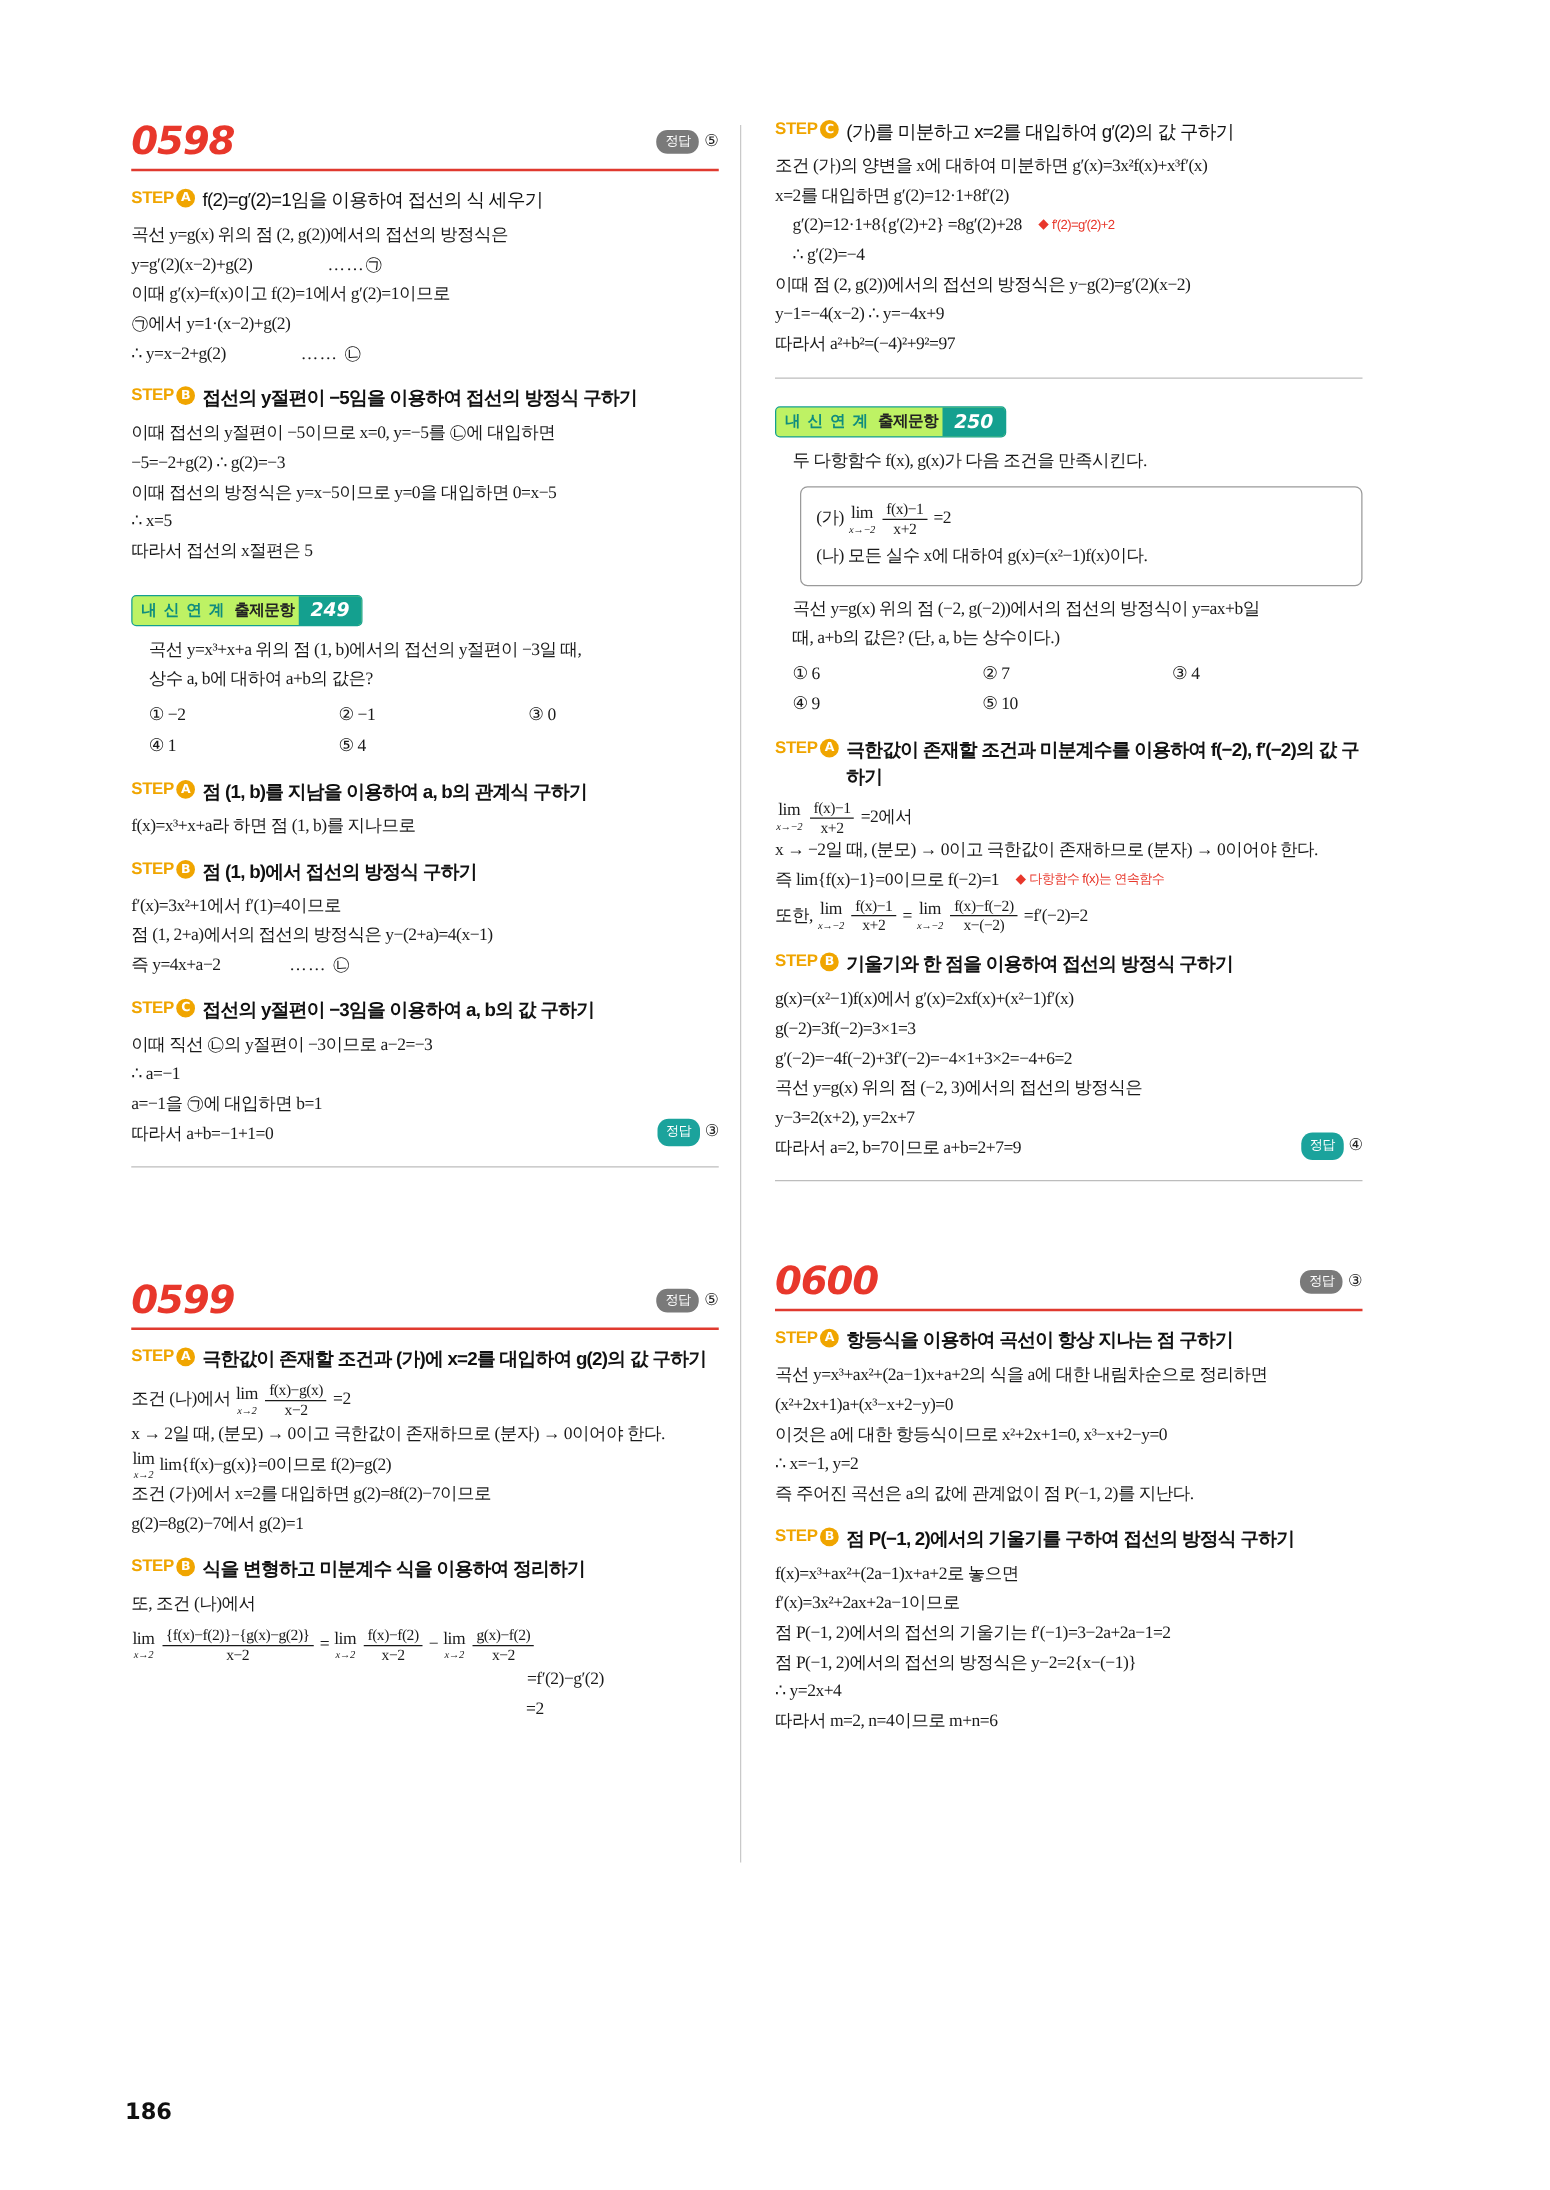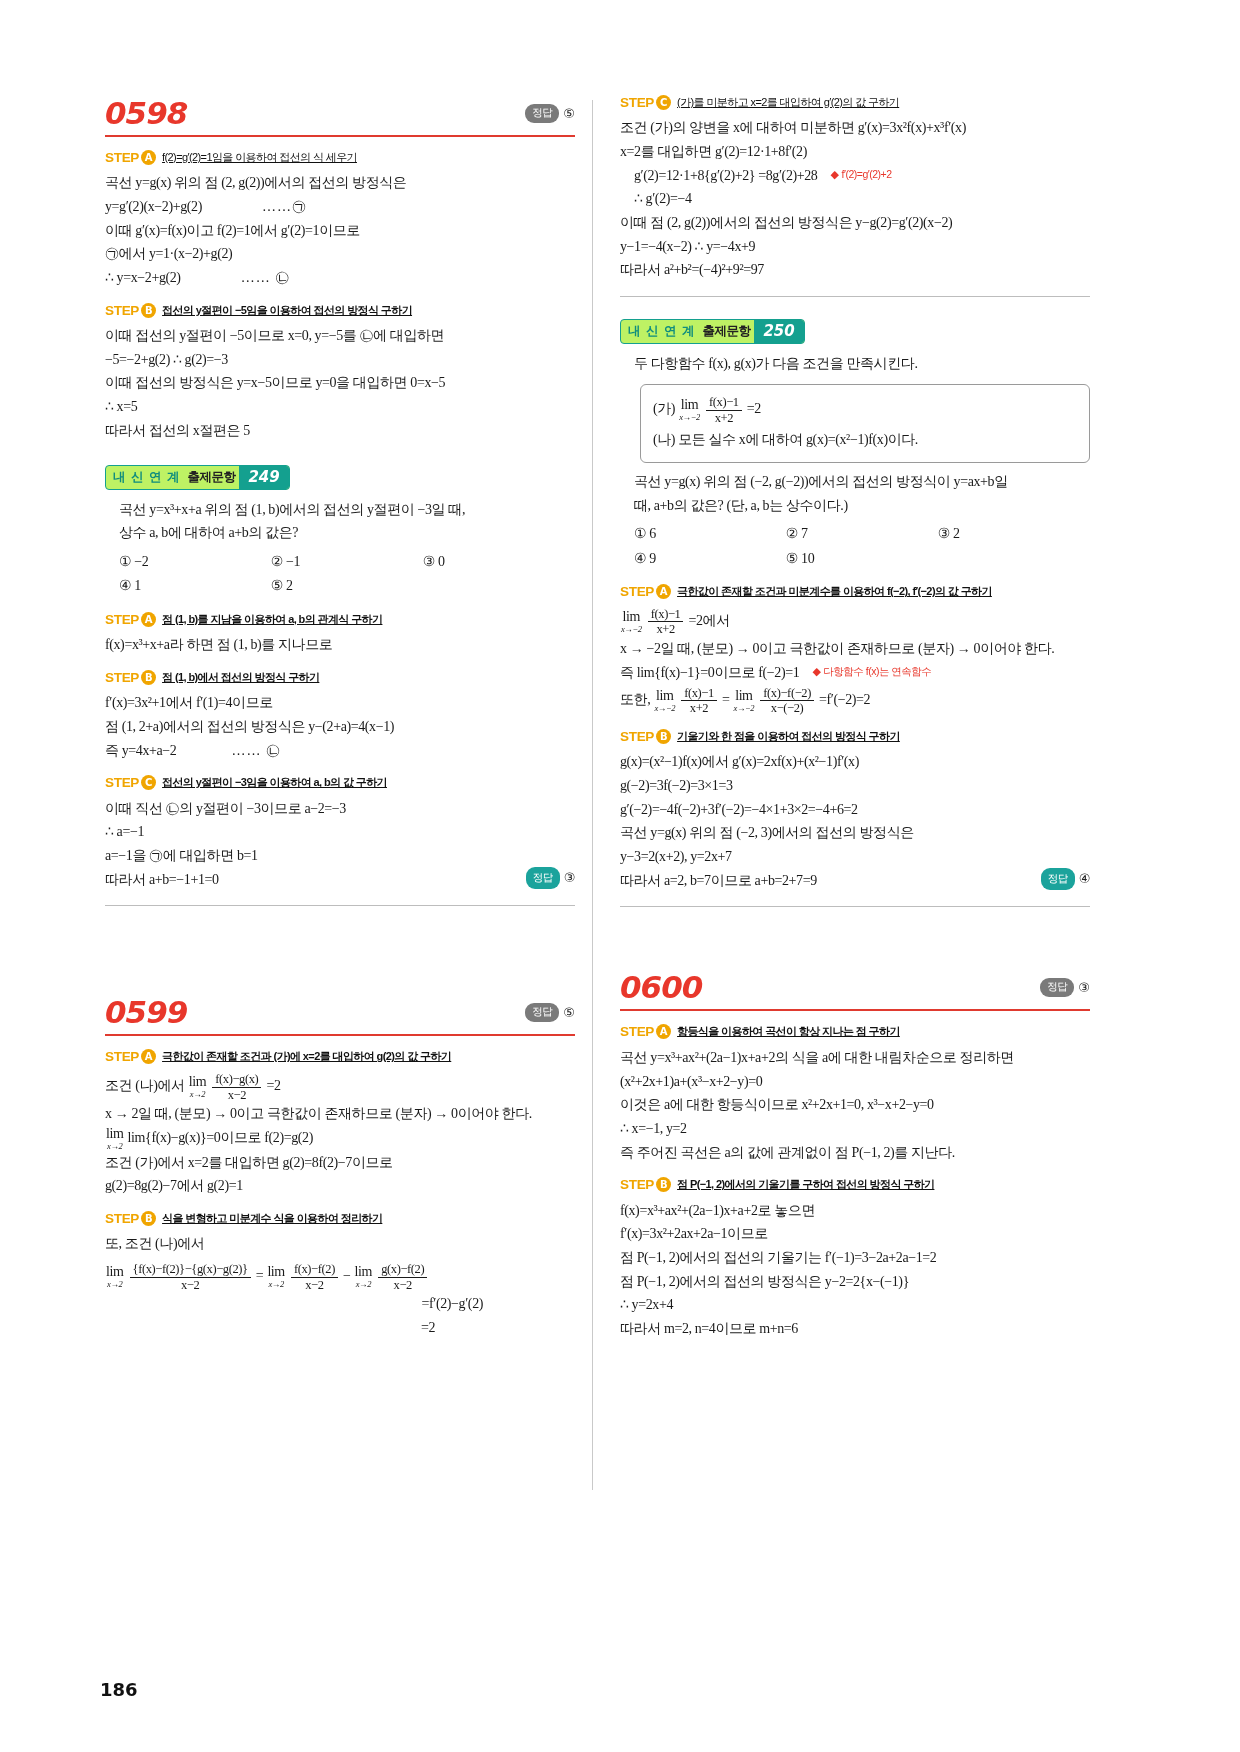--- a/index.html
+++ b/index.html
@@ -98,25 +98,24 @@
     font-size: 10px;
     text-align: center;
     font-family: "DejaVu Sans", sans-serif;
     font-weight: bold;
     margin-left: 2px;
     vertical-align: 1px;
   }
   .step-title {
     font-family: "Liberation Sans", sans-serif;
     font-weight: bold;
-    font-size: 11px;
+    font-size: 15px;
     color: #111;
     letter-spacing: -0.6px;
     line-height: 1.4;
-    text-decoration: underline;
   }
   .step-title.thin { font-weight: normal; }
 
   .line {
     font-size: 14px;
     line-height: 1.62;
     letter-spacing: -0.4px;
     margin: 1px 0;
     white-space: nowrap;
   }
@@ -279,21 +278,21 @@
         <span class="num">249</span>
       </div>
       <div class="naesin-body">
         <div class="line wrap">곡선 y=x³+x+a 위의 점 (1, b)에서의 접선의 y절편이 −3일 때,</div>
         <div class="line wrap">상수 a, b에 대하여 a+b의 값은?</div>
         <div class="choices">
           <div class="ch">① −2</div>
           <div class="ch">② −1</div>
           <div class="ch">③ 0</div>
           <div class="ch">④  1</div>
-          <div class="ch">⑤  2</div>
+          <div class="ch">⑤  4</div>
         </div>
       </div>
 
       <div class="step">
         <span class="step-tag"><span>STEP</span><span class="step-badge">A</span></span>
         <span class="step-title">점 (1, b)를 지남을 이용하여 a, b의 관계식 구하기</span>
       </div>
       <div class="line">f(x)=x³+x+a라 하면 점 (1, b)를 지나므로</div>
 
       <div class="step">
@@ -408,21 +407,21 @@
             <span class="frac"><span class="num">f(x)−1</span><span class="den">x+2</span></span>
             =2
           </div>
           <div class="line" style="margin-top:4px">(나) 모든 실수 x에 대하여 g(x)=(x²−1)f(x)이다.</div>
         </div>
         <div class="line wrap">곡선 y=g(x) 위의 점 (−2, g(−2))에서의 접선의 방정식이 y=ax+b일</div>
         <div class="line wrap">때, a+b의 값은? (단, a, b는 상수이다.)</div>
         <div class="choices">
           <div class="ch">① 6</div>
           <div class="ch">② 7</div>
-          <div class="ch">③ 2</div>
+          <div class="ch">③ 4</div>
           <div class="ch">④ 9</div>
           <div class="ch">⑤ 10</div>
         </div>
       </div>
 
       <div class="step">
         <span class="step-tag"><span>STEP</span><span class="step-badge">A</span></span>
         <span class="step-title">극한값이 존재할 조건과 미분계수를 이용하여 f(−2), f′(−2)의 값 구하기</span>
       </div>
       <div class="line">

